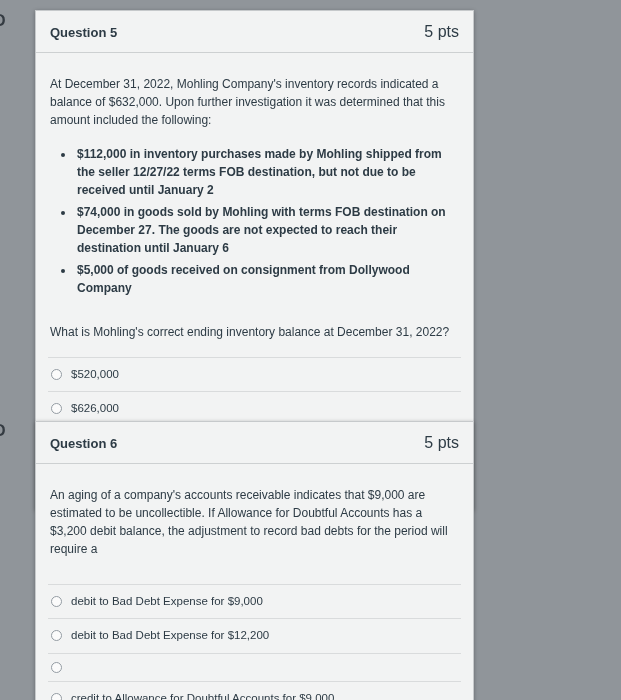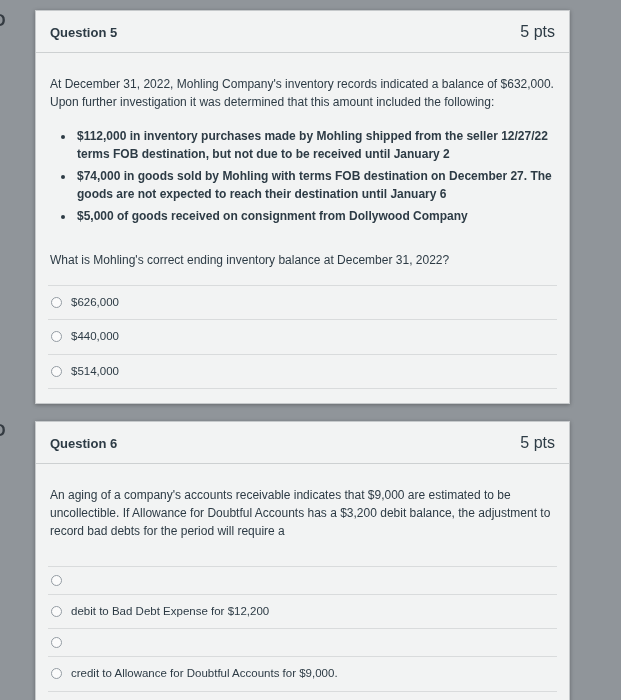--- a/index.html
+++ b/index.html
@@ -22,21 +22,21 @@
     font-weight: bold;
     color: #343b42;
     user-select: none;
   }
   .edge-letter.one { top: 12px; }
   .edge-letter.two { top: 422px; }
 
   .card {
     position: absolute;
     left: 35px;
-    width: 535px;
+    width: 439px;
     background: #f2f3f3;
     border: 1px solid #c6c9cb;
     box-shadow: 0 1px 4px rgba(0,0,0,0.3);
     box-sizing: border-box;
   }
   .card.q5 { top: 10px; min-height: 368px; }
   .card.q6 { top: 421px; min-height: 236px; }
 
   .card-header {
     display: flex;
@@ -121,20 +121,24 @@
     <p class="intro">At December 31, 2022, Mohling Company's inventory records indicated a balance of $632,000. Upon further investigation it was determined that this amount included the following:</p>
     <ul class="bullets">
       <li>$112,000 in inventory purchases made by Mohling shipped from the seller 12/27/22 terms FOB destination, but not due to be received until January 2</li>
       <li>$74,000 in goods sold by Mohling with terms FOB destination on December 27. The goods are not expected to reach their destination until January 6</li>
       <li>$5,000 of goods received on consignment from Dollywood Company</li>
     </ul>
     <p class="prompt">What is Mohling's correct ending inventory balance at December 31, 2022?</p>
     <ul class="options">
       <li class="option">
         <span class="radio"></span>
+        <span class="option-label">$520,000</span>
+      </li>
+      <li class="option">
+        <span class="radio"></span>
         <span class="option-label">$626,000</span>
       </li>
       <li class="option">
         <span class="radio"></span>
         <span class="option-label">$440,000</span>
       </li>
       <li class="option">
         <span class="radio"></span>
         <span class="option-label">$514,000</span>
       </li>
@@ -145,20 +149,21 @@
 <div class="card q6">
   <div class="card-header">
     <span class="q-title">Question 6</span>
     <span class="q-pts">5 pts</span>
   </div>
   <div class="card-body">
     <p class="intro q6-intro">An aging of a company's accounts receivable indicates that $9,000 are estimated to be uncollectible. If Allowance for Doubtful Accounts has a $3,200 debit balance, the adjustment to record bad debts for the period will require a</p>
     <ul class="options">
       <li class="option">
         <span class="radio"></span>
+        <span class="option-label">debit to Bad Debt Expense for $9,000</span>
       </li>
       <li class="option">
         <span class="radio"></span>
         <span class="option-label">debit to Bad Debt Expense for $12,200</span>
       </li>
       <li class="option">
         <span class="radio"></span>
       </li>
       <li class="option">
         <span class="radio"></span>

